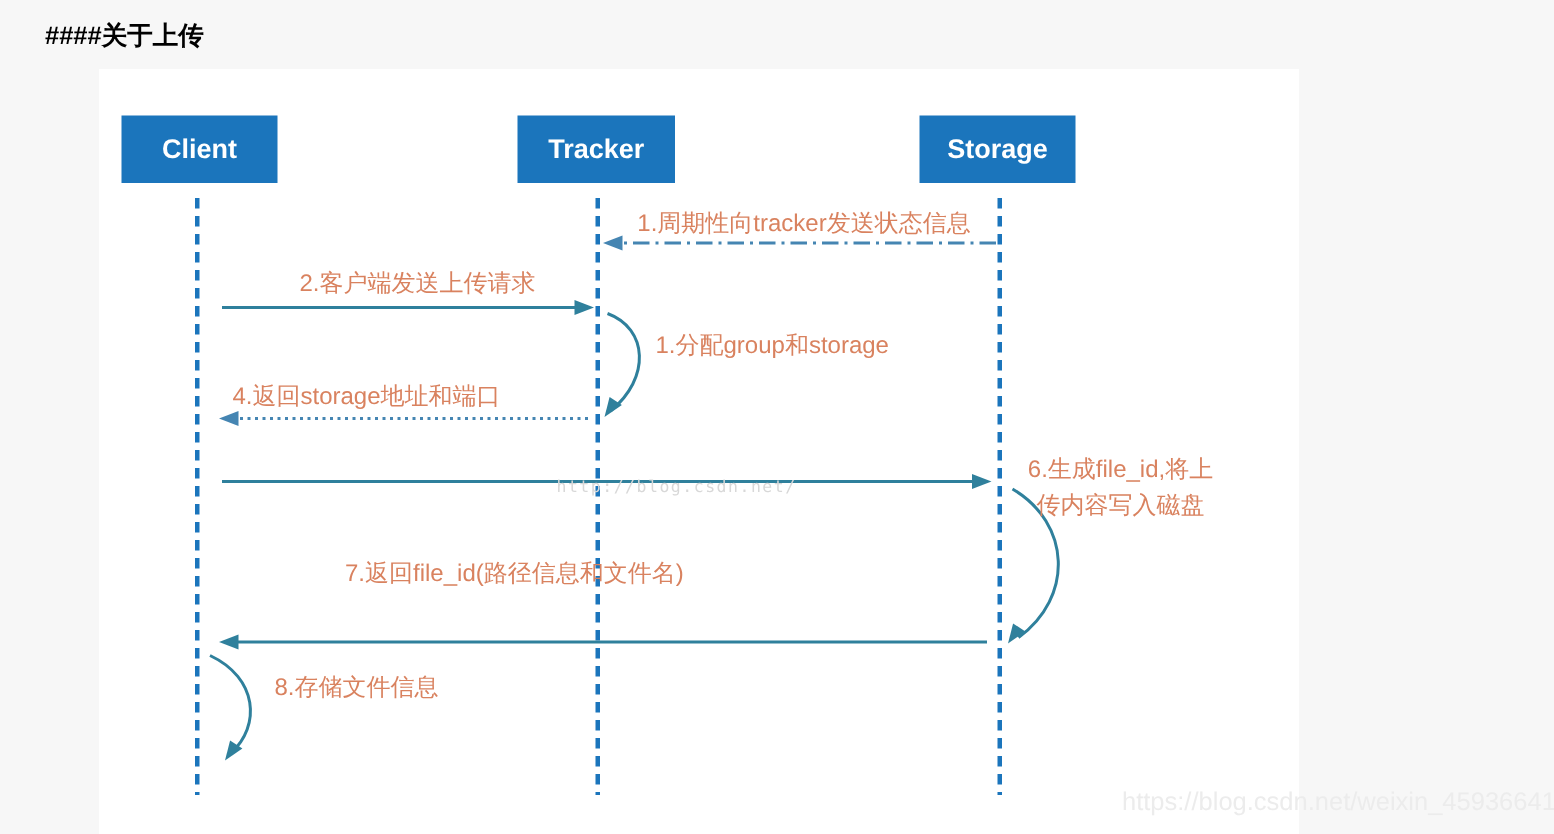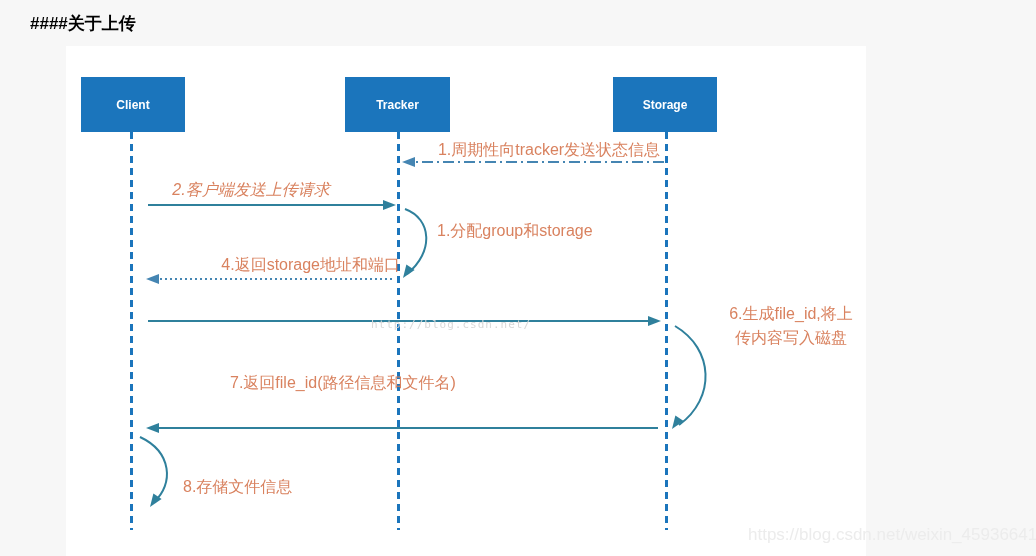--- a/index.html
+++ b/index.html
@@ -25,41 +25,41 @@
   svg.wires { position: absolute; left: 0; top: 0; width: 1036px; height: 556px; pointer-events: none; }
   .lifeline { stroke: var(--lifeline-blue, #1b75bc); stroke-width: 3; stroke-dasharray: 7 5; fill: none; }
   .arrow-solid { stroke: var(--arrow-teal, #2f809c); stroke-width: 2; fill: none; }
   .arrow-dashdot { stroke: var(--arrow-blue, #4585b2); stroke-width: 2; stroke-dasharray: 11 4 2 4; fill: none; }
   .arrow-dotted { stroke: var(--arrow-blue, #4585b2); stroke-width: 2; stroke-dasharray: 2 3; fill: none; }
   .loop { stroke: var(--arrow-teal, #2f809c); stroke-width: 2; fill: none; }
   .head-teal { fill: var(--arrow-teal, #2f809c); }
   .head-blue { fill: var(--arrow-blue, #4585b2); }
 
   .actor {
-    position: absolute; top: 77px; height: 55px;
+    position: absolute; top: 77px; height: 45px;
     background: var(--actor-blue, #1b75bc);
-    color: #fff; font-weight: bold; font-size: 12px;
+    color: #fff; font-weight: bold; font-size: 18px;
     display: flex; align-items: center; justify-content: center;
   }
   .actor.client  { left: 81px;  width: 104px; }
   .actor.tracker { left: 345px; width: 105px; }
   .actor.storage { left: 613px; width: 104px; }
 
   .msg-label {
     position: absolute; font-size: 16px; color: var(--label-orange, #d9825f);
     line-height: 21px; white-space: nowrap;
   }
-  .msg1 { left: 413px; top: 139px; width: 272px; text-align: center; }
-  .msg2 { left: 145px; top: 179px; width: 212px; text-align: center; font-style: italic; }
+  .msg1 { left: 400px; top: 139px; width: 272px; text-align: center; }
+  .msg2 { left: 145px; top: 179px; width: 212px; text-align: right; }
   .msg3 { left: 437px; top: 220px; }
-  .msg4 { left: 155px; top: 254px; width: 245px; text-align: right; }
+  .msg4 { left: 155px; top: 254px; width: 245px; text-align: left; }
   .msg5 { left: 162px; top: 297px; }
-  .msg6 { left: 716px; top: 302px; width: 150px; text-align: center; white-space: pre-line; line-height: 24px; }
+  .msg6 { left: 672px; top: 302px; width: 150px; text-align: center; white-space: pre-line; line-height: 24px; }
   .msg7 { left: 230px; top: 372px; width: 286px; text-align: left; }
-  .msg8 { left: 183px; top: 476px; }
+  .msg8 { left: 183px; top: 448px; }
 
   .wm-center {
     position: absolute; left: 371px; top: 318px;
     font-family: "DejaVu Sans Mono", monospace;
     font-size: 11px; letter-spacing: 1px;
     color: var(--watermark-gray, #d8d8d8);
   }
   .wm-bottom {
     position: absolute; left: 748px; top: 525px;
     font-size: 17px; color: var(--watermark-light, #ececec);

